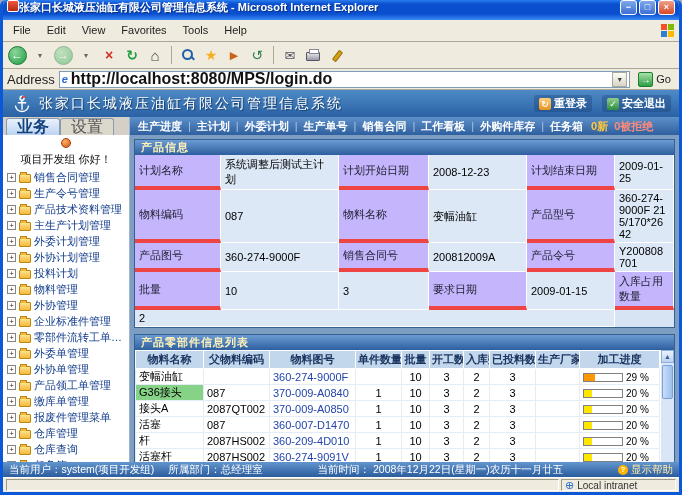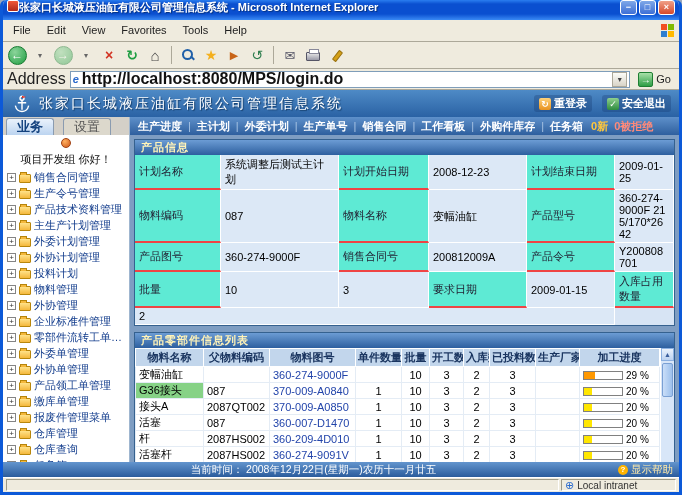--- a/index.html
+++ b/index.html
@@ -40,42 +40,42 @@
   .tb-ic.mag{position:relative;width:14px;height:14px;}
   .tb-ic.mag::before{content:'';position:absolute;left:1px;top:1px;width:7px;height:7px;border:2px solid #1F5FA8;border-radius:50%;}
   .tb-ic.mag::after{content:'';position:absolute;left:9px;top:9px;width:5px;height:2px;background:#1F5FA8;transform:rotate(45deg);}
   .tb-ic.printer{position:relative;width:14px;height:9px;background:linear-gradient(#E8E8E8,#9A9AA8);border:1px solid #556;border-radius:1px;margin-top:3px;}
   .tb-ic.printer::before{content:'';position:absolute;top:-4px;left:2px;width:8px;height:3px;background:#fff;border:1px solid #889;}
   .tb-ic.edit{position:relative;width:12px;height:12px;}
   .tb-ic.edit::before{content:'';position:absolute;left:5px;top:1px;width:3px;height:10px;background:#D4A017;border:1px solid #9A7210;transform:rotate(38deg);border-radius:1px;}
   .tb-sep{width:1px;height:18px;background:#ACA899;margin:0 3px;}
   
   .addressbar{height:21px;flex:none;background:#EFEBDE;border-bottom:1px solid #ACA899;display:flex;align-items:center;gap:4px;padding:0 4px;}
-  .addr-label{font-size:16px;color:#222;}
+  .addr-label{font-size:13px;color:#222;}
   .addr-box{flex:1;height:17px;background:#fff;border:1px solid #7F9DB9;display:flex;align-items:center;padding:0 2px;}
   .ie-page{color:#2A6ACD;font-weight:bold;font-style:italic;font-size:11px;margin-right:3px;}
   .addr-input{flex:1;border:none;outline:none;font-size:16px;font-family:"Liberation Sans","DejaVu Sans",sans-serif;color:#111;padding:0;background:transparent;font-weight:bold;}
   .addr-dd{width:15px;height:15px;background:linear-gradient(#FDFDF8,#D8D4C8);border:1px solid #ACA899;font-size:8px;color:#444;display:flex;align-items:center;justify-content:center;}
   .go-btn{display:flex;align-items:center;gap:3px;padding:0 4px;}
   .go-ic{width:15px;height:15px;border-radius:2px;background:linear-gradient(#A8E0A8,#2E9E46);border:1px solid #1E7E32;color:#fff;font-size:10px;font-weight:bold;display:flex;align-items:center;justify-content:center;}
   .go-txt{font-size:11px;color:#222;}
   
   .viewport{flex:1;display:flex;flex-direction:column;overflow:hidden;background:#fff;}
   .app-header{height:27px;flex:none;display:flex;align-items:center;gap:6px;padding:0 8px;
     background:linear-gradient(180deg,#4E8AC6,#2A62A4);color:#fff;}
   .logo{width:22px;height:22px;flex:none;display:flex;align-items:center;justify-content:center;}
   .app-title{font-size:14px;font-weight:normal;letter-spacing:2px;flex:1;white-space:nowrap;overflow:hidden;text-shadow:1px 1px 1px #123A66;}
   .hdr-right{display:flex;align-items:center;gap:10px;flex:none;}
   .hdr-btn{display:flex;align-items:center;gap:3px;font-size:11px;font-weight:bold;color:#fff;background:rgba(10,40,90,.25);padding:1px 5px;border-radius:3px;}
   .relogin-ic{width:12px;height:12px;border-radius:2px;background:linear-gradient(#FFD27A,#E8921E);color:#fff;font-size:9px;display:flex;align-items:center;justify-content:center;}
   .logout-ic{width:12px;height:12px;border-radius:2px;background:linear-gradient(#8ED08E,#2E8B3E);color:#fff;font-size:9px;display:flex;align-items:center;justify-content:center;}
   
   .tabnav{height:18px;flex:none;display:flex;}
   .side-tabs{width:127px;flex:none;background:#D4D0C8;display:flex;align-items:flex-end;padding:0 3px;border-right:1px solid #9FB6D0;}
-  .tab{height:17px;padding:0 10px;display:flex;align-items:center;font-size:13px;border:1px solid #8A9BB0;border-bottom:none;border-radius:3px 3px 0 0;margin-right:9px;}
+  .tab{height:17px;padding:0 10px;display:flex;align-items:center;font-size:16px;border:1px solid #8A9BB0;border-bottom:none;border-radius:3px 3px 0 0;margin-right:0;}
   .tab.active{background:linear-gradient(#EAF2FC,#BCD4F0);color:#14427E;font-weight:bold;}
   .tab:not(.active){background:#DCD8CC;color:#555;}
   .top-nav{flex:1;display:flex;align-items:center;gap:6px;padding:0 8px;overflow:hidden;
     background:linear-gradient(180deg,#5E90CA,#2E5F9E);color:#fff;font-size:11px;font-weight:bold;white-space:nowrap;}
   .nav-item{color:#fff;text-decoration:none;}
   .nav-sep{color:#A8C4E4;font-weight:normal;}
   .badge-new{color:#FFC83C;margin-left:2px;}
   .badge-rej{color:#FF8A7A;}
   
   .app-body{flex:1;display:flex;overflow:hidden;}
@@ -85,21 +85,21 @@
   .tree-item{display:flex;align-items:center;gap:3px;height:16px;padding-left:4px;font-size:11px;color:#123C8C;white-space:nowrap;overflow:hidden;}
   .plus-box{width:9px;height:9px;flex:none;border:1px solid #848484;background:#fff;color:#333;font-size:8px;line-height:7px;text-align:center;}
   .folder{width:12px;height:9px;flex:none;background:linear-gradient(#FFE28A,#F4B83C);border:1px solid #B8860B;border-radius:1px;position:relative;margin-top:2px;}
   .folder::before{content:'';position:absolute;top:-3px;left:0;width:5px;height:2px;background:#F4B83C;border:1px solid #B8860B;border-bottom:none;}
   .tree-label{overflow:hidden;text-overflow:ellipsis;}
   
   .main{flex:1;background:#7E9DC2;padding:4px;overflow:hidden;display:flex;flex-direction:column;}
   .section{margin-bottom:6px;border:1px solid #35618F;}
   .sec-hdr{height:15px;background:linear-gradient(180deg,#6C9CD4,#2D5F9F);color:#FFF3B8;font-size:11px;font-weight:bold;display:flex;align-items:center;padding:4px 6px;letter-spacing:1px;}
   .info-grid{display:grid;grid-template-columns:86px 118px 90px 98px 88px 1fr;background:#D7E4F4;font-size:11px;}
-  .info-label{background:#5eead4;color:#223;padding:2px 4px;border-right:1px solid #fff;border-bottom:2px solid #ef4444;display:flex;align-items:center;}
+  .info-label{background:#c4b5fd;color:#223;padding:2px 4px;border-right:1px solid #fff;border-bottom:4px solid #ef4444;display:flex;align-items:center;}
   .info-value{background:#DCE8F6;color:#000;padding:2px 4px;border-right:1px solid #fff;border-bottom:1px solid #fff;display:flex;align-items:center;word-break:break-all;}
   .info-value.span5{grid-column:span 5;}
   .parts-wrap{display:flex;background:#fff;}
   table{border-collapse:collapse;table-layout:fixed;font-size:11px;}
   .parts-table{flex:1;width:100%;}
   th{background:#C2D6EC;color:#1A3560;font-weight:bold;border:1px solid #fff;padding:1px 2px;height:16px;overflow:hidden;white-space:nowrap;}
   td{border:1px solid #E4ECF5;padding:0 3px;height:15px;white-space:nowrap;overflow:hidden;text-align:center;color:#000;background:#fff;}
   .parts-table td:nth-child(-n+3){text-align:left;}
   .parts-table th:nth-child(1){width:68px}.parts-table th:nth-child(2){width:66px}
   .parts-table th:nth-child(3){width:86px}.parts-table th:nth-child(4){width:46px}
@@ -529,20 +529,27 @@
               </div>
               <div class="sb-btn">▼</div>
             </div>
           </div>
         </div>
 
       </div>
     </div>
 
     <div class="app-footer">
+      <span class="ft-left">
+        <span>当前用户：</span>
+        <span>system(项目开发组)</span>
+        <span class="ft-gap"></span>
+        <span>所属部门：</span>
+        <span>总经理室</span>
+      </span>
       <span class="ft-center">
         <span>当前时间：</span>
         <span>2008年12月22日(星期一)农历十一月廿五</span>
       </span>
       <span class="ft-right">
         <span class="help-ic">?</span>
         <span>显示帮助</span>
       </span>
     </div>
 

